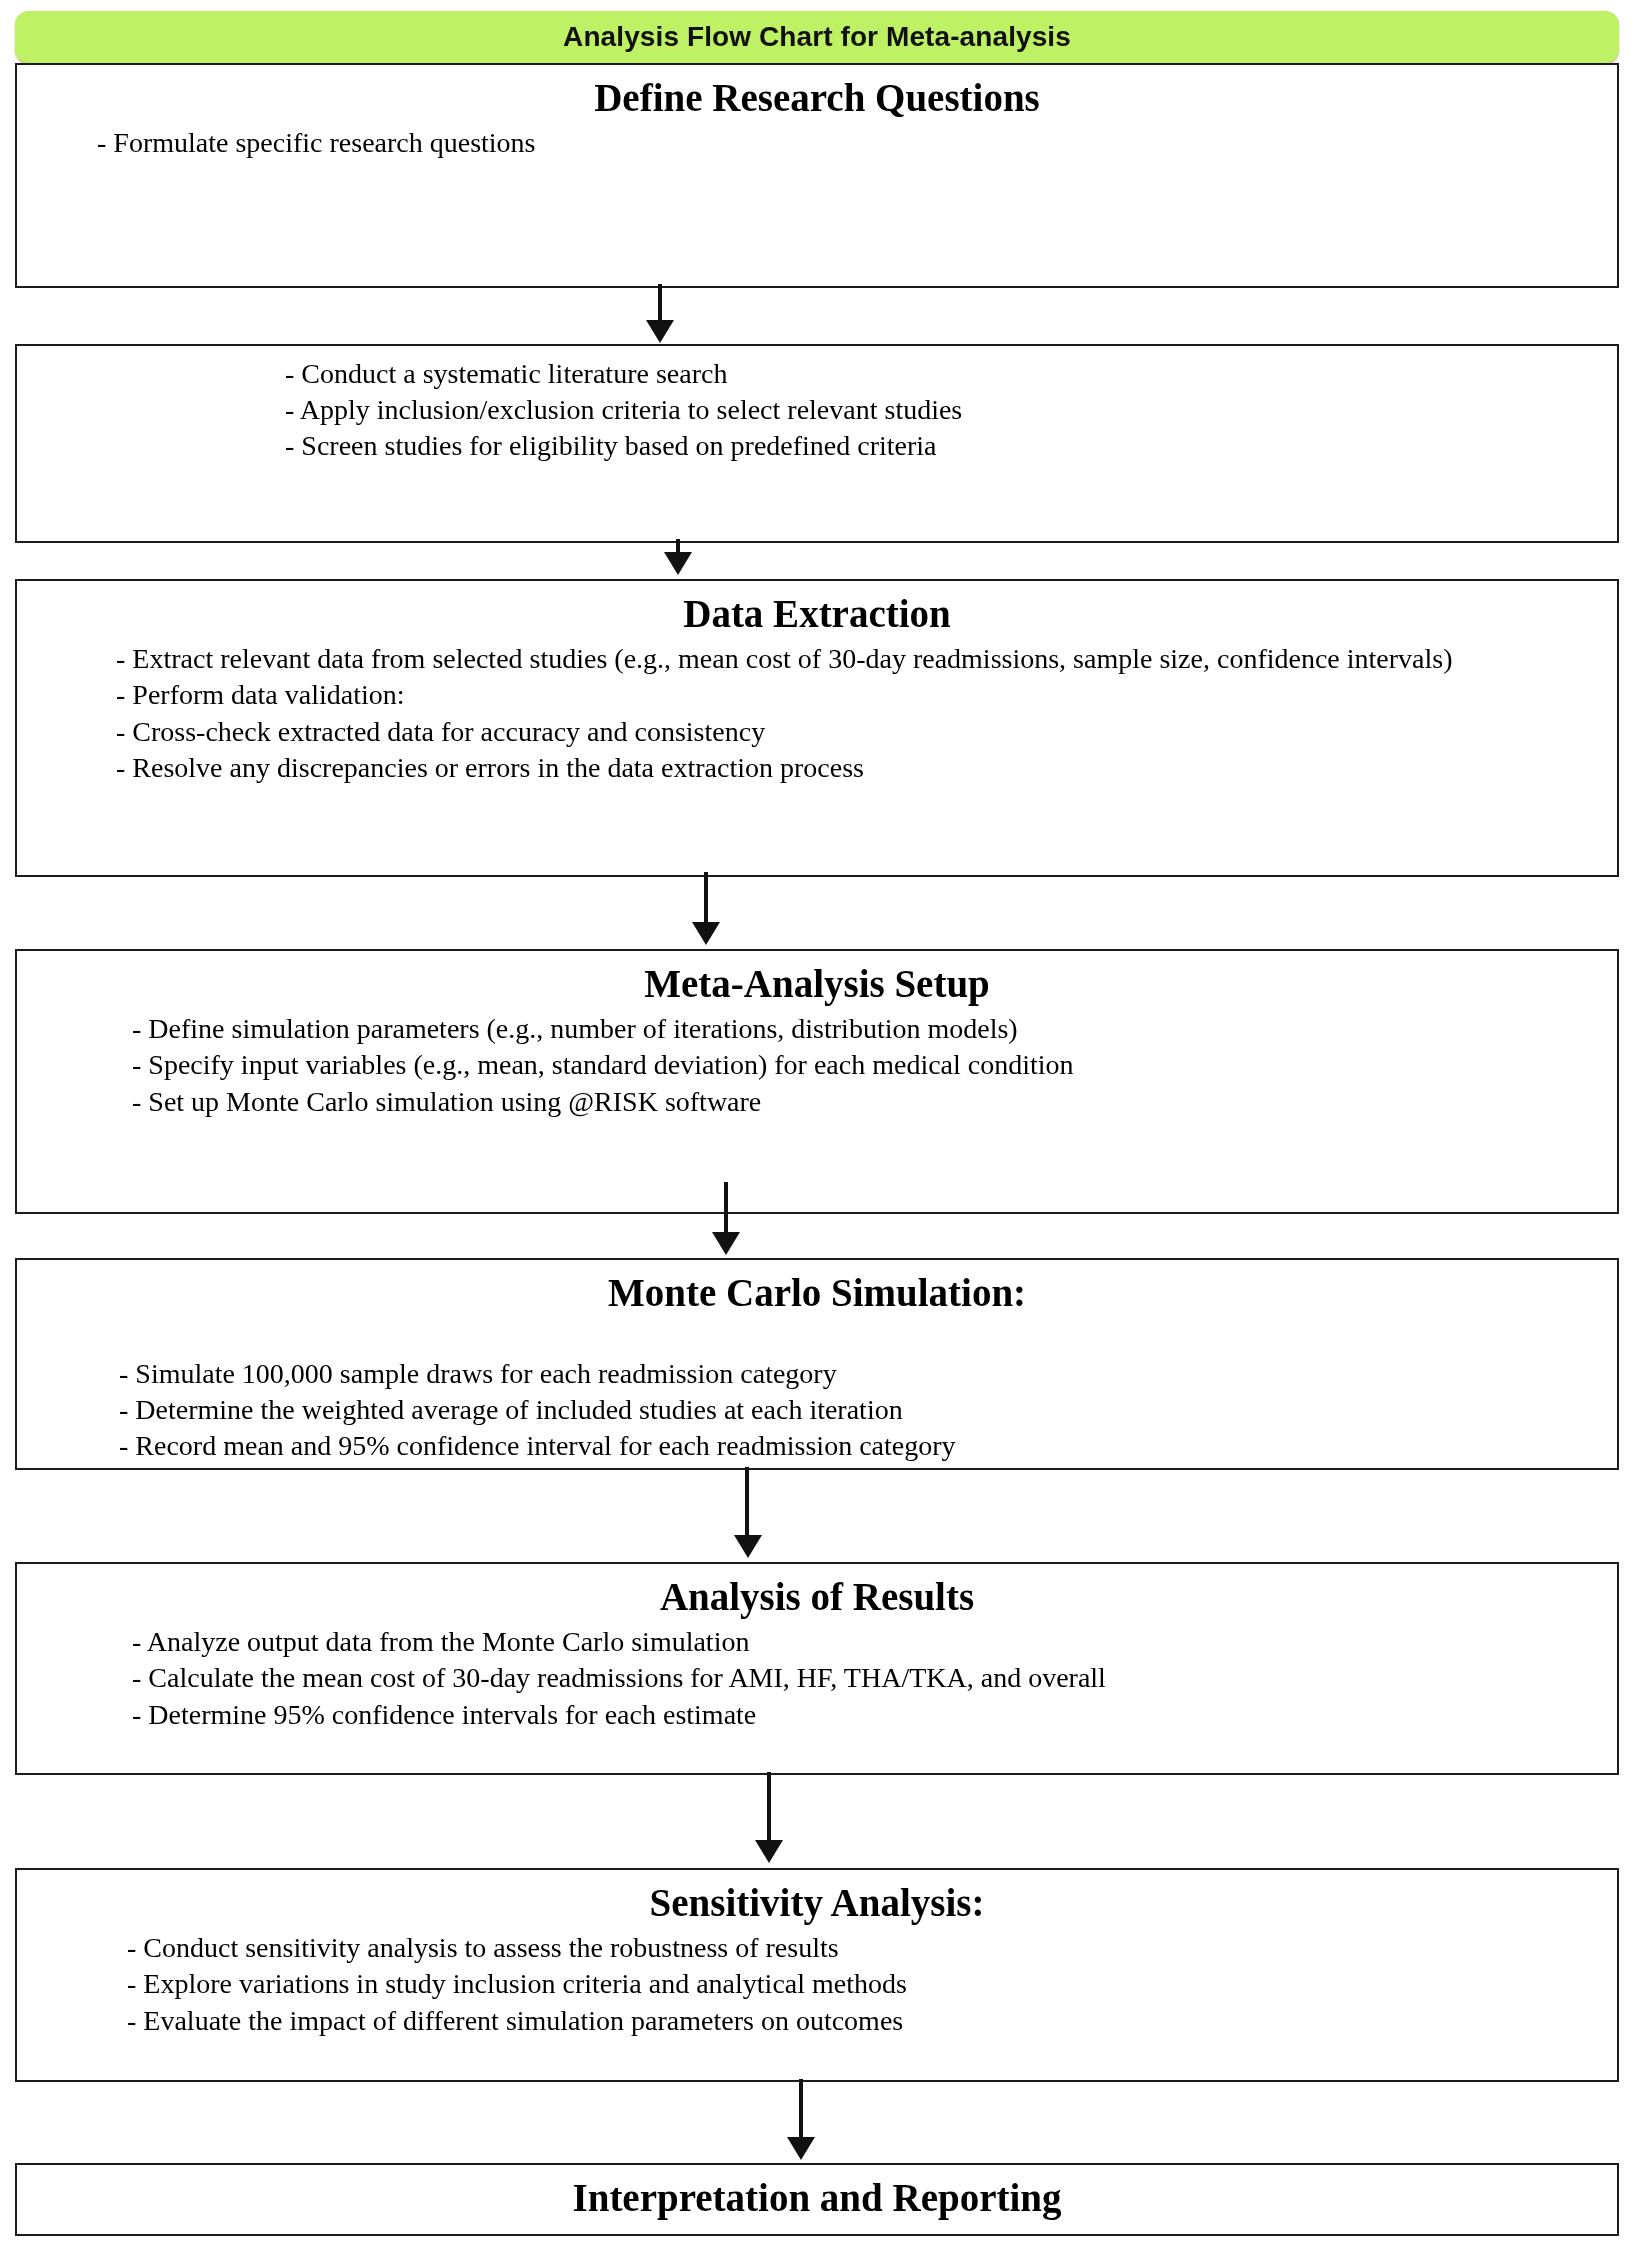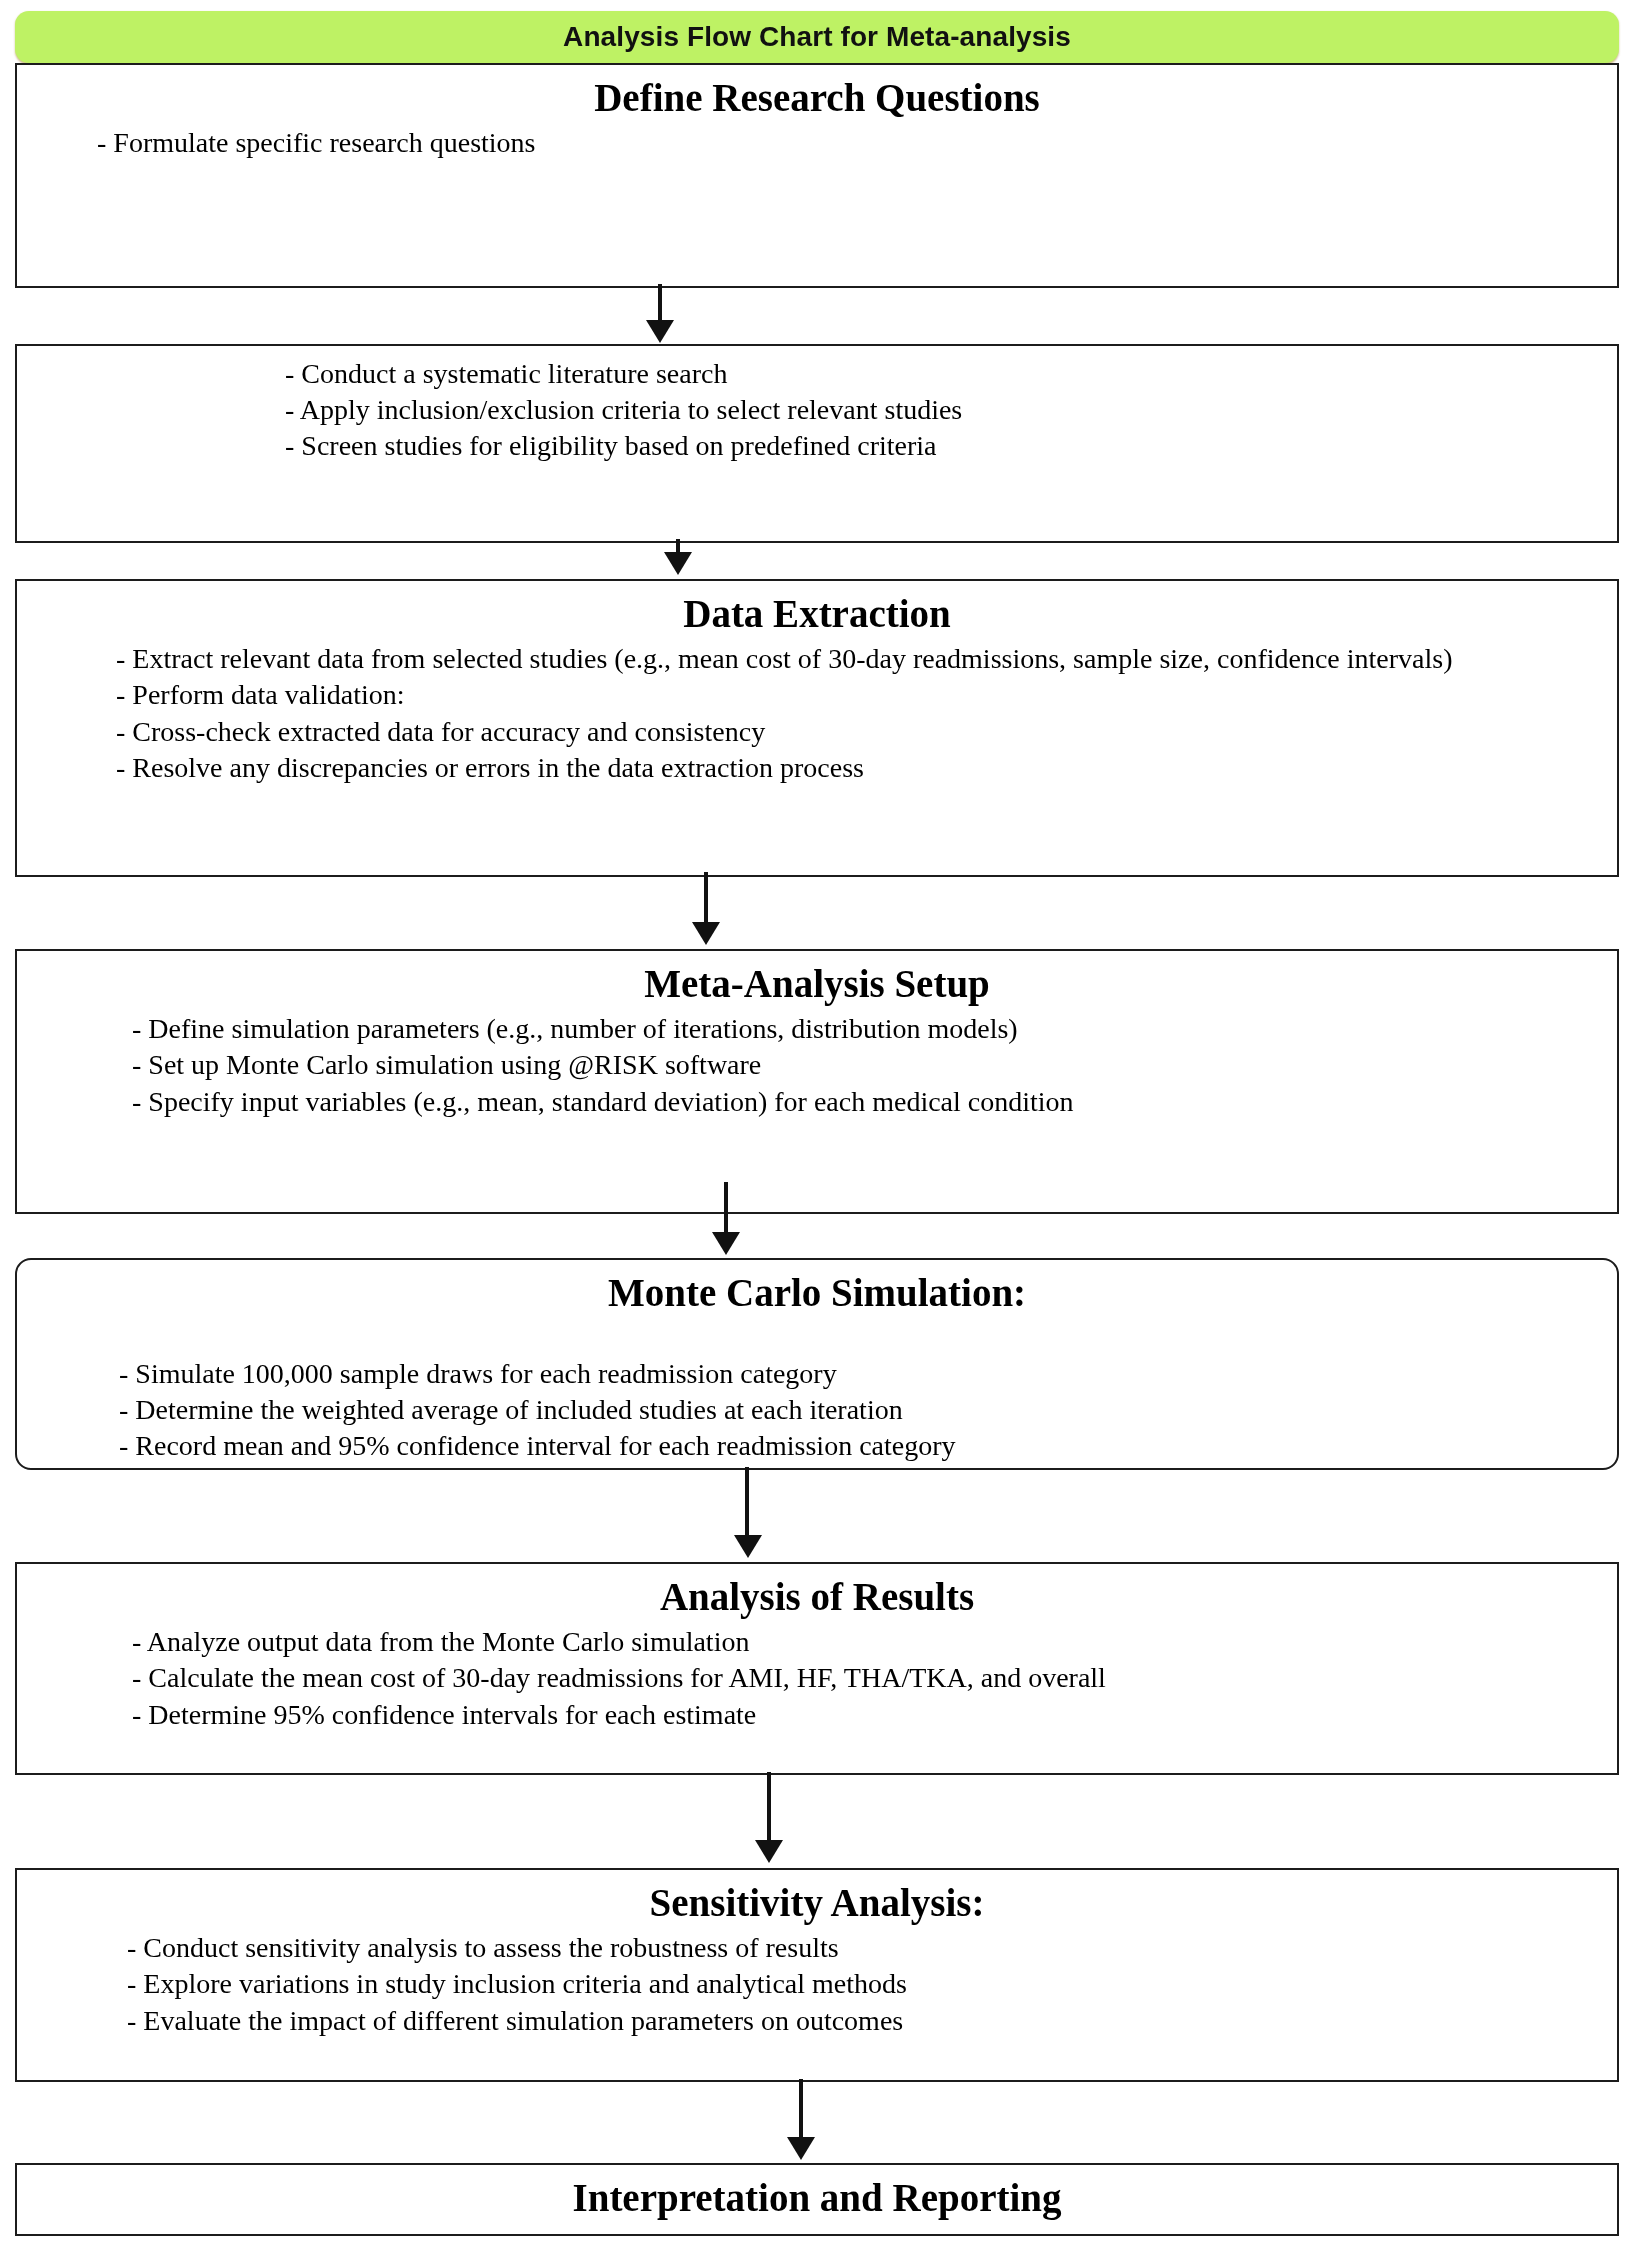--- a/index.html
+++ b/index.html
@@ -74,21 +74,21 @@
   .node-line {
     display: block;
     white-space: pre-wrap;
   }
 
   
   #node-1 { top: 63px;  height: 225px; }
   #node-2 { top: 344px;  height: 199px; }
   #node-3 { top: 579px; height: 298px; }
   #node-4 { top: 949px; height: 265px; }
-  #node-5 { top: 1258px; height: 212px; border-radius: 16px; }
+  #node-5 { top: 1258px; height: 212px; }
   #node-6 { top: 1562px; height: 213px; }
   #node-7 { top: 1868px; height: 214px; }
   #node-8 { top: 2163px; height: 73px; padding-top: 0; padding-bottom: 2px;
             display: flex; align-items: center; justify-content: center; }
   #node-8 .node-title { margin-bottom: 0; }
 
   
   #node-1 .node-body { padding-left: 80px; padding-right: 32px; }
   #node-2 .node-body { padding-left: 268px; padding-right: 32px; }
   #node-3 .node-body { padding-left: 99px; padding-right: 32px; }
@@ -167,22 +167,22 @@
     </div>
   </div>
 
   <div class="connector c3"></div>
   <div class="arrowhead a3"></div>
 
   <div class="node" id="node-4">
     <div class="node-title">Meta-Analysis Setup</div>
     <div class="node-body">
       <span class="node-line">- Define simulation parameters (e.g., number of iterations, distribution models)</span>
+      <span class="node-line">- Specify input variables (e.g., mean, standard deviation) for each medical condition</span>
       <span class="node-line">- Set up Monte Carlo simulation using @RISK software</span>
-      <span class="node-line">- Specify input variables (e.g., mean, standard deviation) for each medical condition</span>
     </div>
   </div>
 
   <div class="connector c4"></div>
   <div class="arrowhead a4"></div>
 
   <div class="node" id="node-5">
     <div class="node-title">Monte Carlo Simulation:</div>
     <div class="node-body">
       <span class="node-line">- Simulate 100,000 sample draws for each readmission category</span>

